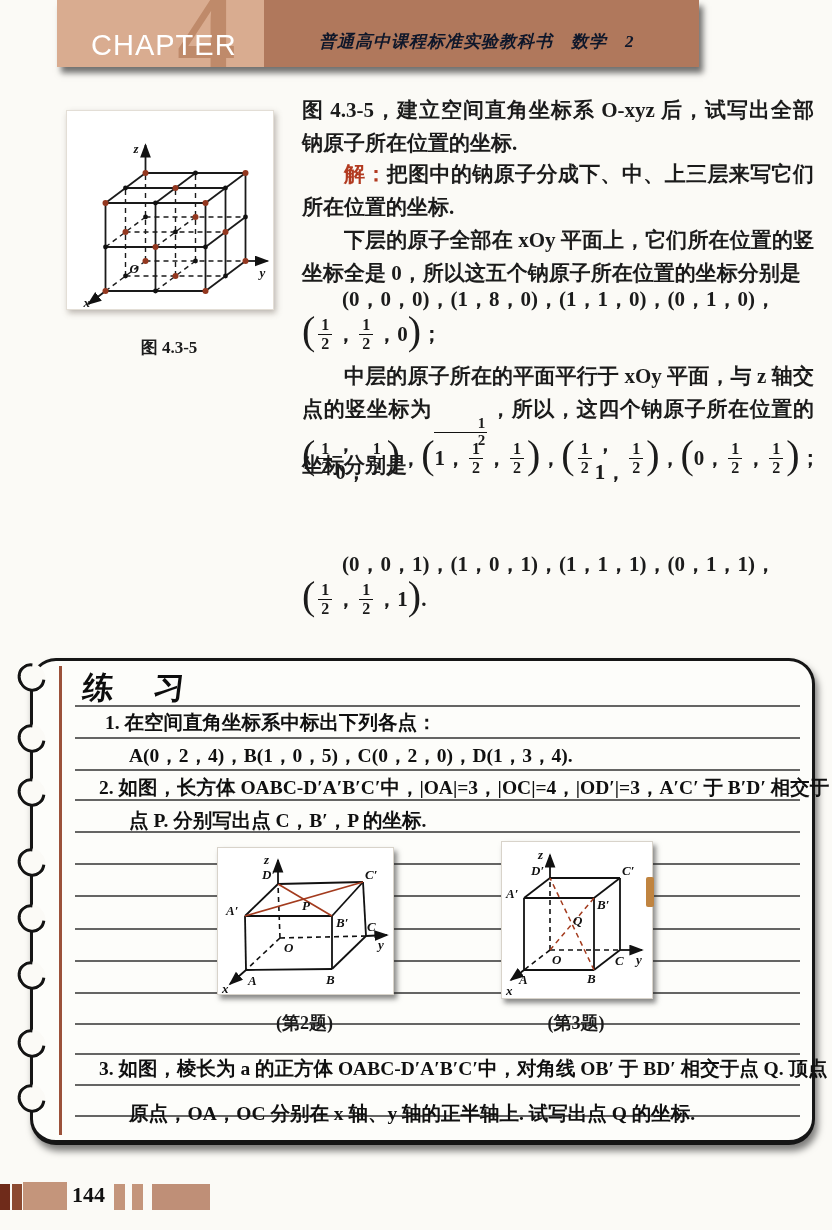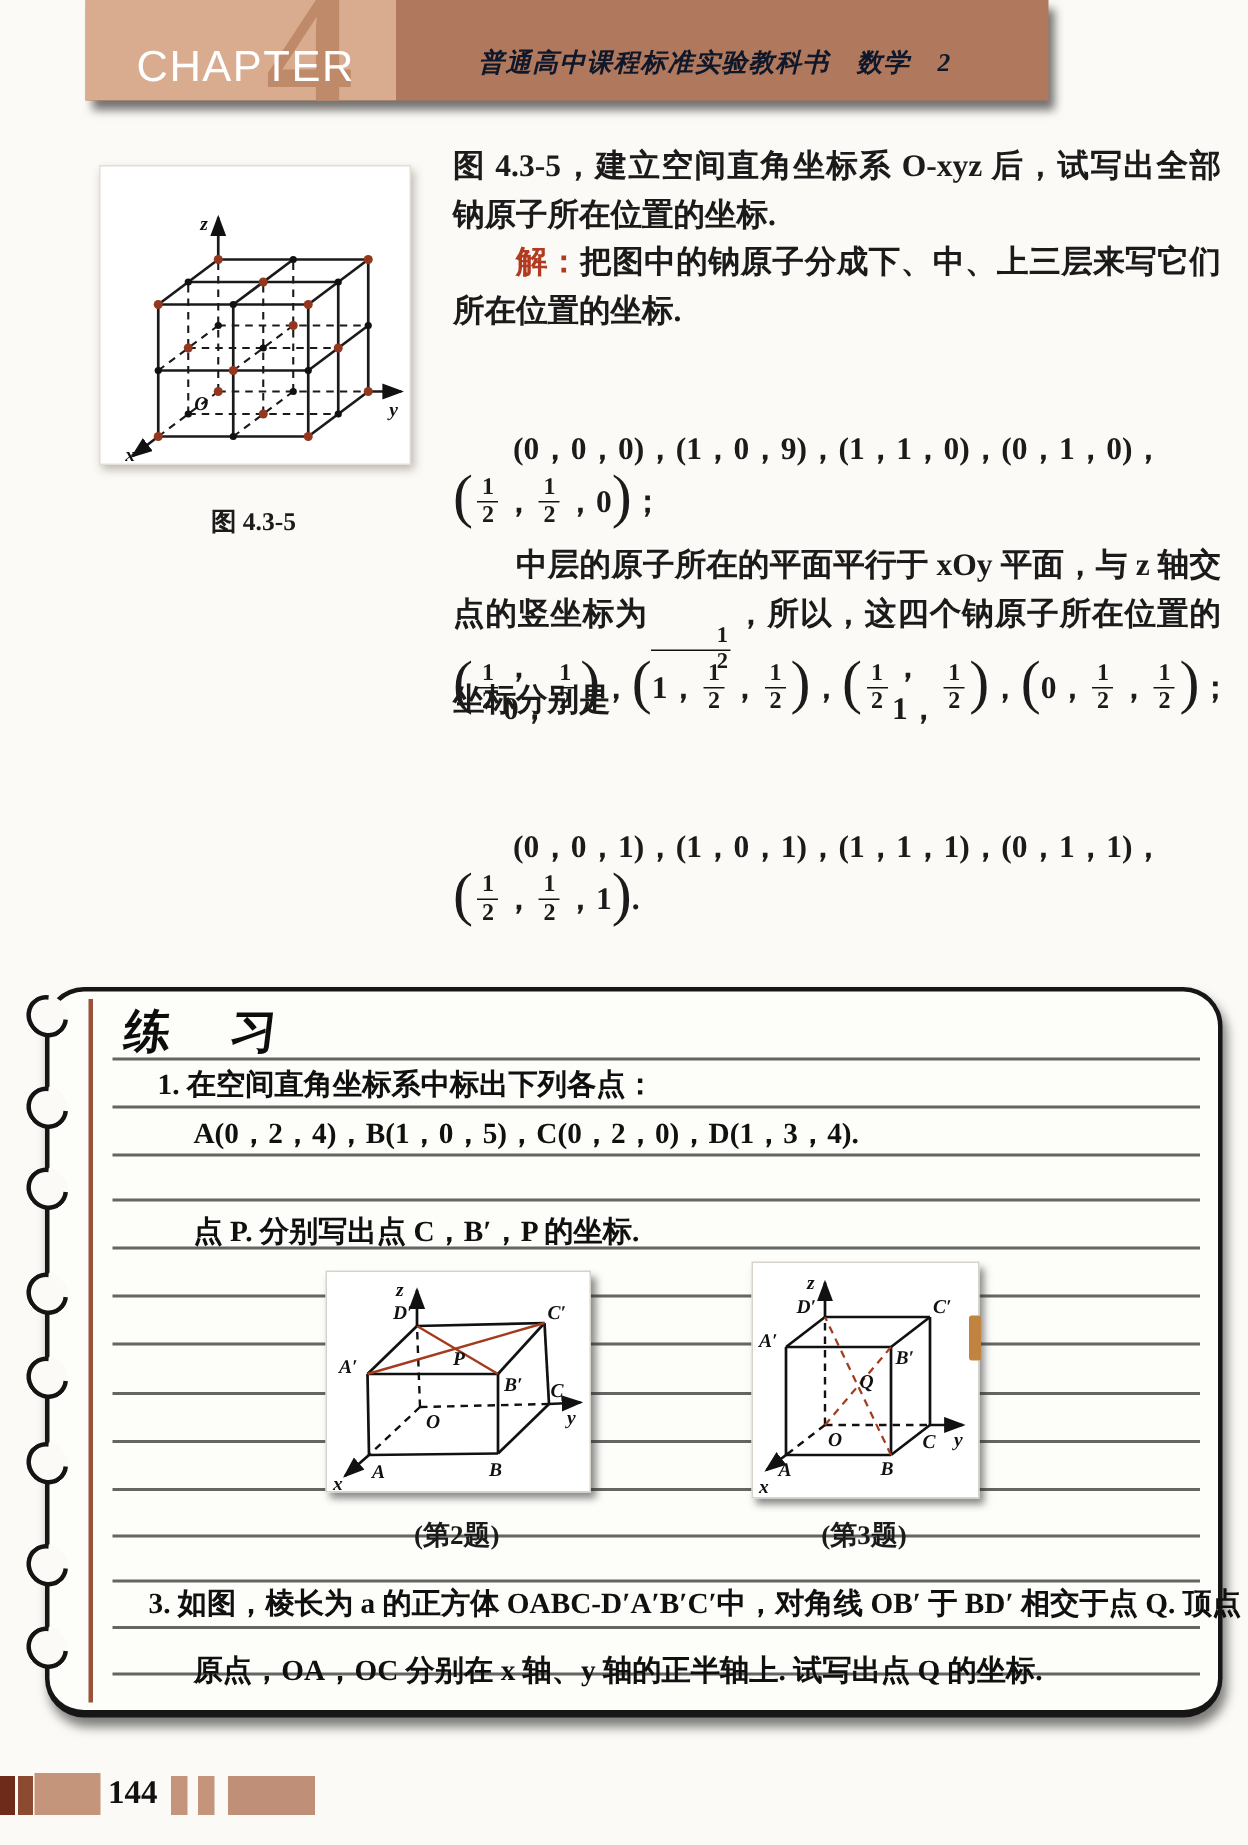--- a/index.html
+++ b/index.html
@@ -159,21 +159,22 @@
       <text class="axlbl" x="62" y="162">O</text>
     </svg>
   </div>
   <div class="fig435-caption">图 4.3-5</div>
 
   <div class="main-col">
     <div class="p" style="top:2px;">图 4.3-5，建立空间直角坐标系 O-xyz 后，试写出全部钠原子所在位置的坐标.</div>
     <div class="p indent" style="top:66px;">
       <span class="red">解：</span><span>把图中的钠原子分成下、中、上三层来写它们所在位置的坐标.</span>
     </div>
-    <div class="coords" style="top:193px;">(0，0，0)，(1，0，9)，(1，1，0)，(0，1，0)，</div>
+    <div class="p indent" style="top:132px;">下层的原子全部在 xOy 平面上，它们所在位置的竖坐标全是 0，所以这五个钠原子所在位置的坐标分别是</div>
+    <div class="coords" style="top:193px;">(0，0，0)，(1，8，0)，(1，1，0)，(0，1，0)，</div>
     <div class="mathrow" style="top:219px;">
         <span class="bigp">(</span>
         <span class="frac">
           <span class="num">1</span>
           <span class="den">2</span>
         </span>
         <span>，</span>
         <span class="frac">
           <span class="num">1</span>
           <span class="den">2</span>
@@ -282,20 +283,21 @@
     <div class="rule" style="top:331px;"></div>
     <div class="rule" style="top:362px;"></div>
     <div class="rule" style="top:392px;"></div>
     <div class="rule" style="top:423px;"></div>
     <div class="rule" style="top:454px;"></div>
 
     <div class="ex-title">练 习</div>
 
     <div class="ex-line" style="left:72px;top:48px;">1. 在空间直角坐标系中标出下列各点：</div>
     <div class="ex-line" style="left:96px;top:81px;">A(0，2，4)，B(1，0，5)，C(0，2，0)，D(1，3，4).</div>
+    <div class="ex-line" style="left:66px;top:113px;">2. 如图，长方体 OABC-D′A′B′C′中，|OA|=3，|OC|=4，|OD′|=3，A′C′ 于 B′D′ 相交于</div>
     <div class="ex-line" style="left:96px;top:146px;">点 P. 分别写出点 C，B′，P 的坐标.</div>
     <div class="ex-line" style="left:66px;top:394px;">3. 如图，棱长为 a 的正方体 OABC-D′A′B′C′中，对角线 OB′ 于 BD′ 相交于点 Q. 顶点 O 为坐标</div>
     <div class="ex-line" style="left:96px;top:427px;margin-top:12px;">原点，OA，OC 分别在 x 轴、y 轴的正半轴上. 试写出点 Q 的坐标.</div>
 
     <div class="fig-card" style="left:184px;top:186px;width:175px;height:146px;">
       <svg width="175" height="146" viewBox="0 0 175 146">
         <defs>
           <marker id="ar2" markerWidth="9" markerHeight="8" refX="7" refY="3" orient="auto">
             <path d="M0,0 L8,3 L0,6 z" fill="#111"></path>
           </marker>

